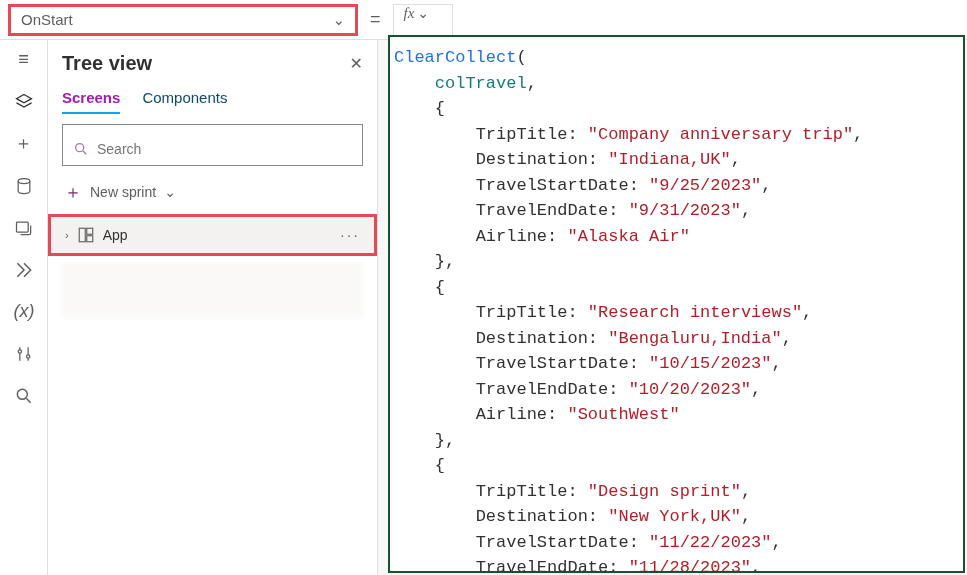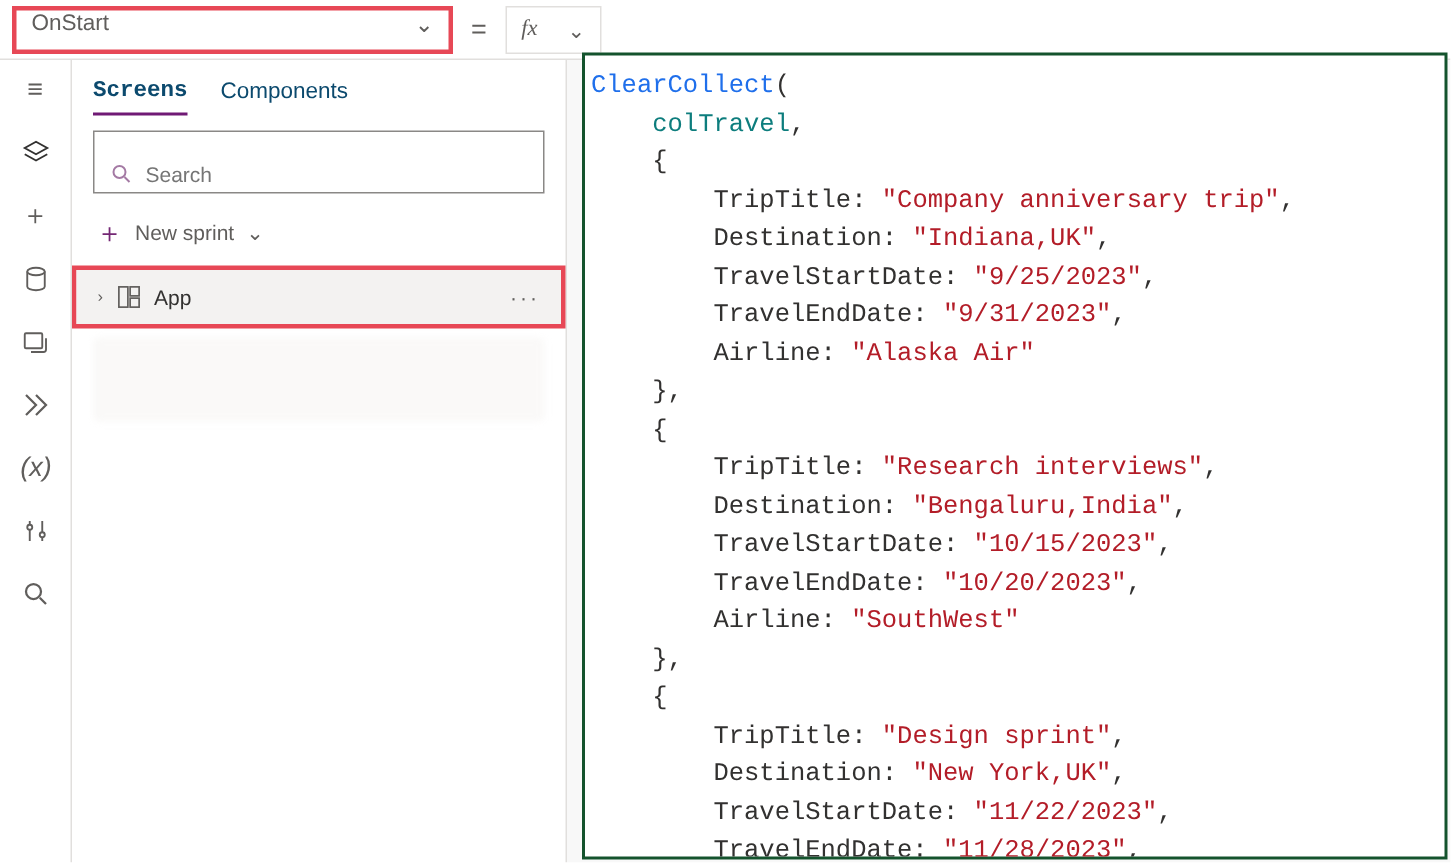--- a/index.html
+++ b/index.html
@@ -15,41 +15,42 @@
   .topbar {
     height: 40px;
     display: flex;
     align-items: center;
     padding: 4px 8px;
     gap: 12px;
     border-bottom: 1px solid #e1dfdd;
     background:#fff;
   }
   .property-dropdown {
-    width: 294px;
+    width: 350px;
     height: 32px;
     border: 3px solid #e74856;
     display: flex;
+    align-items: center;
     justify-content: space-between;
     padding: 0 10px;
     font-size: 15px;
     color:#605e5c;
     background:#fff;
   }
   .equals {
     font-size: 18px;
     color:#605e5c;
   }
   .fx-box {
     height:32px;
     border:1px solid #e1dfdd;
     display:flex;
-    align-items:center;
+    align-items:flex-start;
     padding:0 10px;
-    gap:20px;
+    gap:3px;
     min-width:60px;
     color:#605e5c;
   }
   .fx-label { font-style: italic; font-family: "Segoe UI", serif; font-size:15px;}
   .main {
     display:flex;
     height: calc(575px - 40px);
   }
   .rail {
     width: 48px;
@@ -77,27 +78,27 @@
   }
   .tree-title { font-size:20px; font-weight:600; color:#323130;}
   .close-x { font-size:16px; color:#605e5c; cursor:pointer;}
   .tabs {
     display:flex;
     gap:22px;
     margin-bottom:10px;
     font-size:15px;
   }
   .tab { color:#0c4a6e; padding-bottom:6px; cursor:pointer;}
-  .tab.active { color:#0c4a6e; font-weight:600; border-bottom:2px solid #701a75;font-family:Liberation Mono, monospace;}
+  .tab.active { color:#a21caf; font-weight:600; border-bottom:2px solid #0ea5e9;}
   .search-box {
     border:1px solid #8a8886;
     height:42px;
     display:flex;
-    align-items:flex-end;
-    padding:4px 10px;
+    align-items:flex-start;
+    padding:16px 10px;
     gap:8px;
     margin-bottom:10px;
     color:#605e5c;
   }
   .search-box input {
     border:none;
     outline:none;
     flex:1;
     font-size:14px;
     color:#323130;
@@ -214,20 +215,24 @@
     </span>
     <span class="glyph">
       <svg viewBox="0 0 24 24" fill="none" stroke="#605e5c" stroke-width="1.8">
           <circle cx="10" cy="10" r="6"></circle>
           <path d="M15 15l5 5"></path>
         </svg>
     </span>
   </div>
 
   <div class="tree-panel">
+    <div class="tree-header">
+      <div class="tree-title">Tree view</div>
+      <div class="close-x">✕</div>
+    </div>
     <div class="tabs">
       <div class="tab active">Screens</div>
       <div class="tab">Components</div>
     </div>
     <div class="search-box">
       <svg width="16" height="16" viewBox="0 0 24 24" fill="none" stroke="#a47aa4" stroke-width="2">
           <circle cx="10" cy="10" r="6"></circle>
           <path d="M15 15l5 5"></path>
         </svg>
       <input type="text" placeholder="Search" style="">

